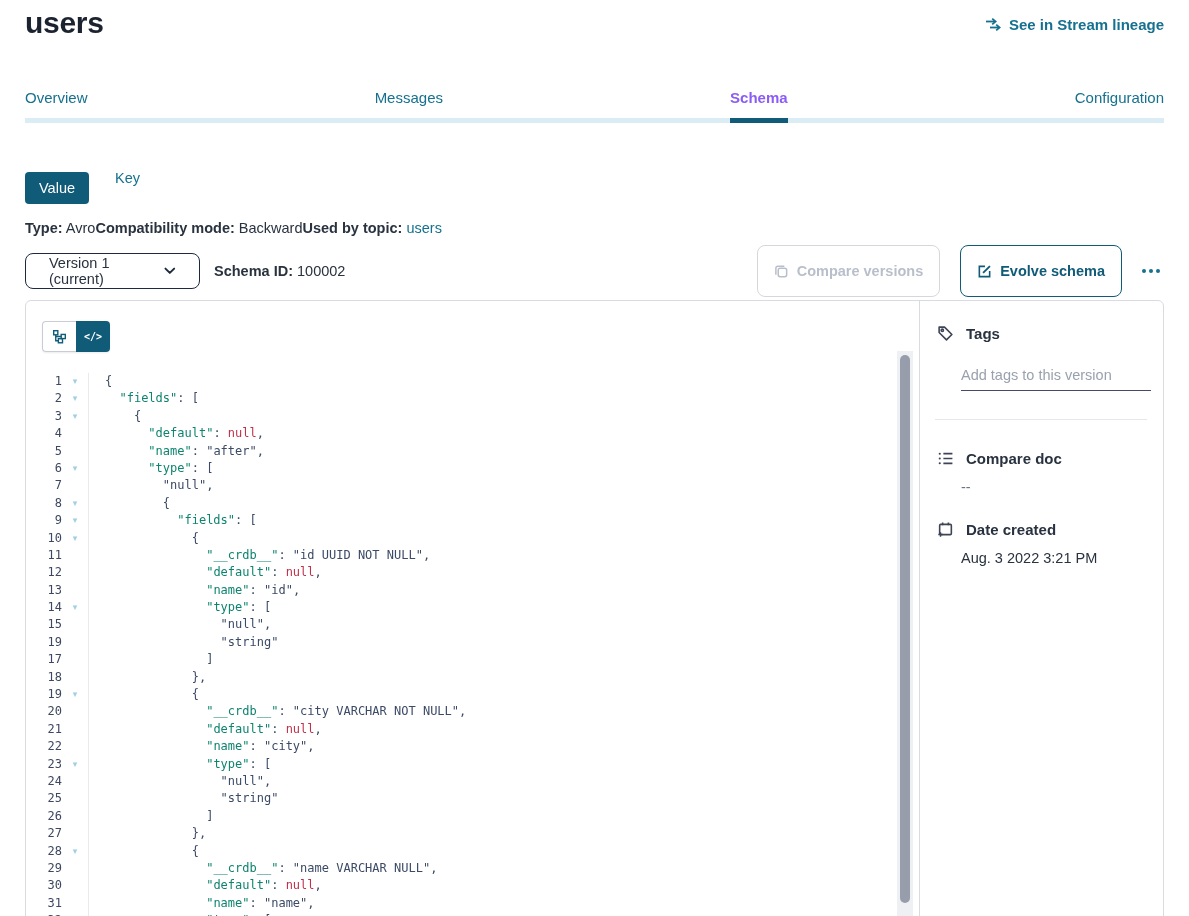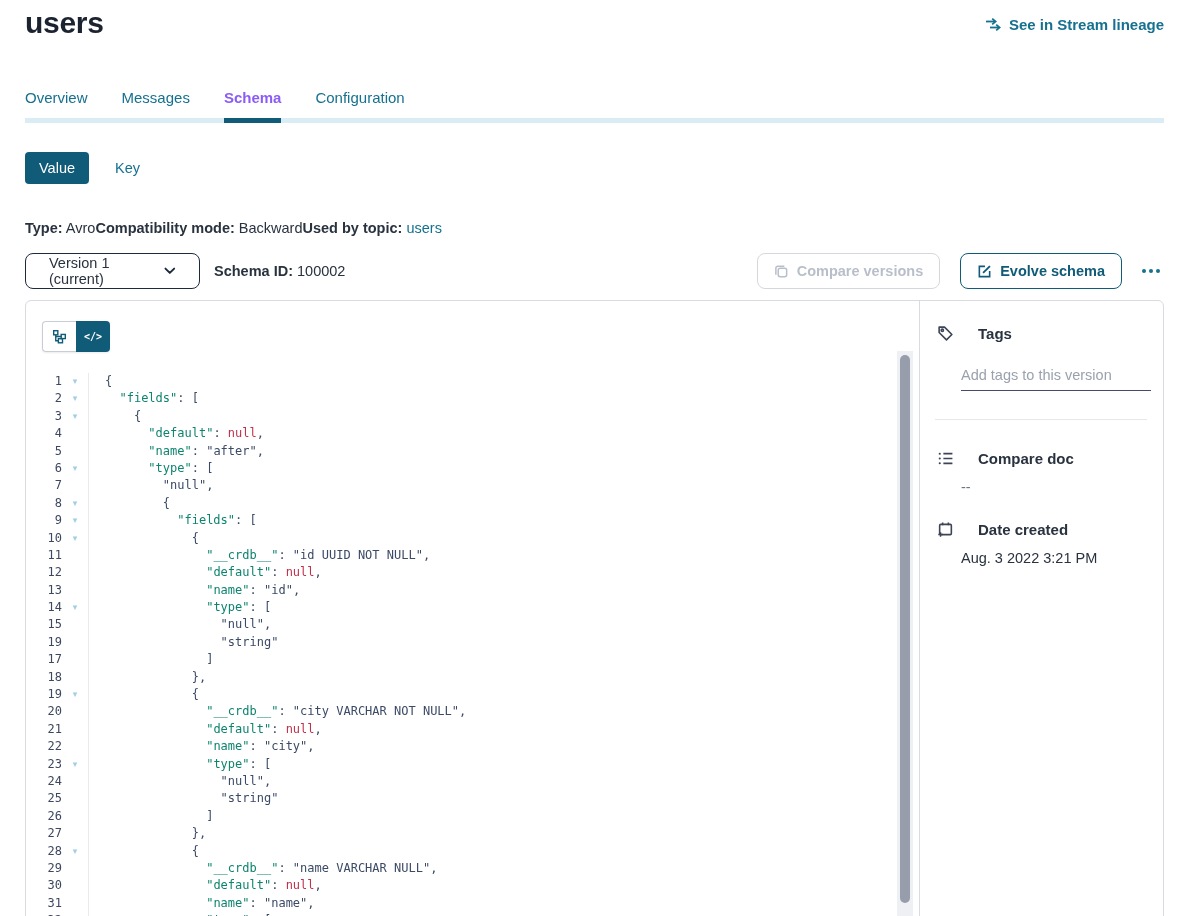--- a/index.html
+++ b/index.html
@@ -9,46 +9,46 @@
   
   .page-title { position:absolute; left:25px; top:6px; font-size:30px; font-weight:800;
     color:#1b2330; letter-spacing:-0.3px; }
   .lineage-link { position:absolute; right:25px; top:16px; display:flex; align-items:center;
     gap:7px; color:#15718f; font-size:15px; font-weight:600; cursor:pointer; }
   .lineage-link svg { display:block; }
 
   
   .tabs { position:absolute; left:25px; top:89px; width:1139px; }
   .tabs .bar { position:absolute; left:0; right:0; bottom:0; height:5px; background:#daecf4; }
-  .tab-row { display:flex; gap:34px; position:relative; }
+  .tab-row { display:flex; gap:34px; position:relative;justify-content:space-between; }
   .tab { font-size:15px; color:#15718f; padding-bottom:12px; cursor:pointer;
     border-bottom:5px solid transparent; position:relative; z-index:1; }
   .tab.active { color:#8b5cf6; font-weight:600; border-bottom-color:#0f5b78; }
 
   
   .vk-row { position:absolute; left:25px; top:152px; display:flex; align-items:center; }
   .value-btn { background:#0f5b78; color:#fff; font-size:14.5px; padding:8px 14px;
-    border:none; border-radius:4px; cursor:pointer; font-family:inherit; }
+    border:none; border-radius:4px; cursor:pointer; font-family:inherit;margin-top:20px; }
   .key-link { margin-left:26px; color:#15718f; font-size:14.5px; cursor:pointer; }
 
   
   .meta-row { position:absolute; left:25px; top:220px; font-size:14.5px; display:flex; }
   .meta-item b { font-weight:700; }
   .meta-item .link { color:#15718f; cursor:pointer; }
 
   
   .version-row { position:absolute; left:25px; top:253px; right:25px; height:36px;
     display:flex; align-items:center; }
   .version-select { width:175px; height:36px; border:1.5px solid #1d2a3e; border-radius:8px;
     display:flex; align-items:center; justify-content:space-between; padding:0 23px;
     font-size:14.5px; color:#29323f; cursor:pointer; background:#fff; }
   .schema-id { margin-left:14px; font-size:14.5px; }
   .schema-id b { font-weight:700; }
   .actions { margin-left:auto; display:flex; align-items:center; gap:20px; }
-  .btn { height:36px; display:flex; align-items:center; gap:8px; padding:0 16px;
+  .btn { height:52px; display:flex; align-items:center; gap:8px; padding:0 16px;
     border-radius:8px; background:#fff; font-size:14.5px; font-family:inherit; cursor:pointer; }
   .btn-disabled { border:1px solid #d4d8de; color:#b9bfca; font-weight:600; }
   .btn-primary-outline { border:1.5px solid #0f5b78; color:#0f5b78; font-weight:700; }
   .more-btn { display:flex; gap:3px; margin-left:-4px; cursor:pointer; padding:4px; }
   .more-btn i { width:4px; height:4px; border-radius:50%; background:#15718f; display:block; }
 
   
   .panel { position:absolute; left:25px; top:300px; width:1139px; height:640px;
     border:1px solid #d9dbe1; border-radius:6px; background:#fff; }
   .view-toggle { position:absolute; left:16px; top:20px; display:flex;
@@ -73,21 +73,21 @@
   .tk-null { color:#c0314a; }
   .tk-str { color:#3b4a66; }
   .scroll-track { position:absolute; left:871px; top:50px; bottom:0; width:16px;
     background:#eef0f3; }
   .scroll-thumb { position:absolute; left:3px; top:4px; width:10px; height:548px;
     background:#989dab; border-radius:5px; cursor:pointer; }
 
   
   .side { position:absolute; right:0; top:0; bottom:0; width:244px;
     border-left:1px solid #d9dbe1; padding:24px 16px 0 17px; }
-  .side-head { display:flex; align-items:center; gap:24px; font-size:15px; font-weight:700;
+  .side-head { display:flex; align-items:center; gap:12px; font-size:15px; font-weight:700;
     color:#29323f; }
   .side-head svg { flex:none; }
   .tags-input { display:block; width:190px; margin:25px 0 0 24px; border:none;
     border-bottom:1.5px solid #454b63; padding:0 0 7px 0; font-size:14.5px;
     font-family:inherit; color:#29323f; outline:none; }
   .tags-input::placeholder { color:#9aa1ae; }
   .side-divider { height:1px; background:#e5e7eb; margin:28px 0 0 -2px; }
   .sec-doc { margin-top:30px; }
   .sec-date { margin-top:26px; }
   .side-value { margin:12px 0 0 24px; font-size:14.5px; color:#29323f; }

